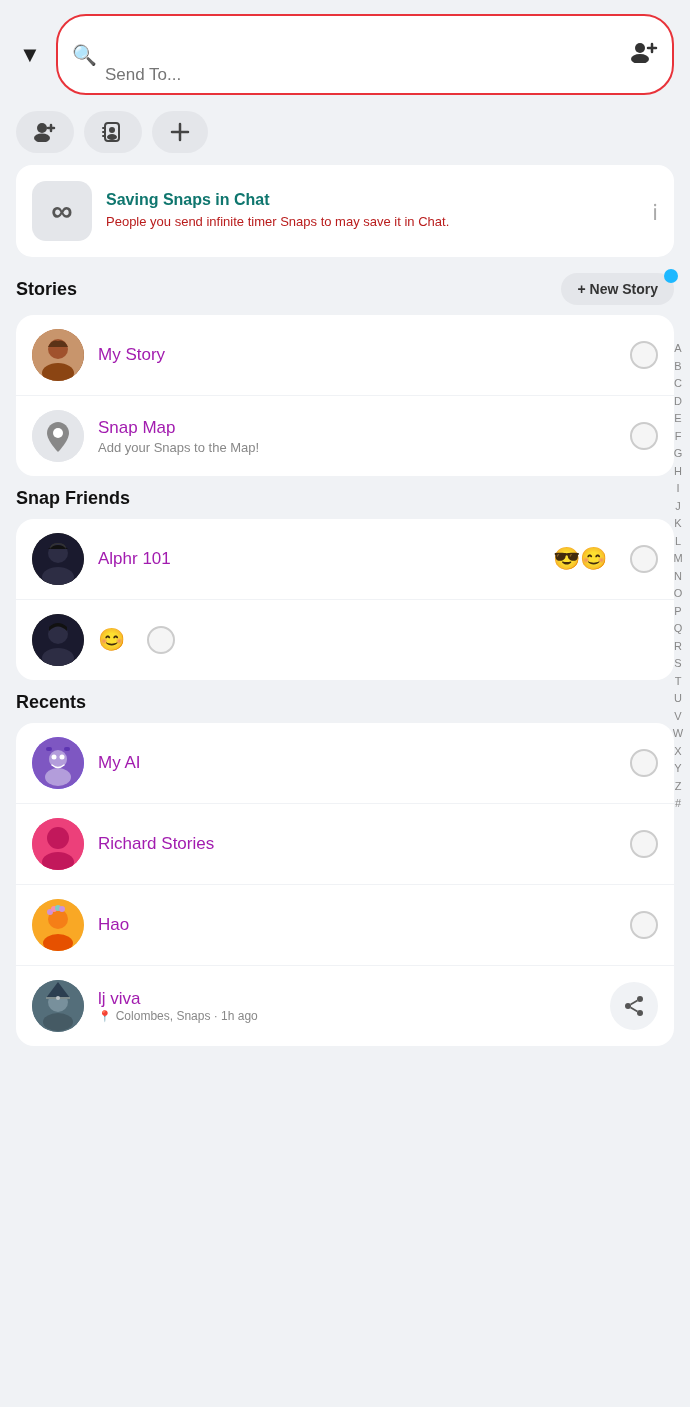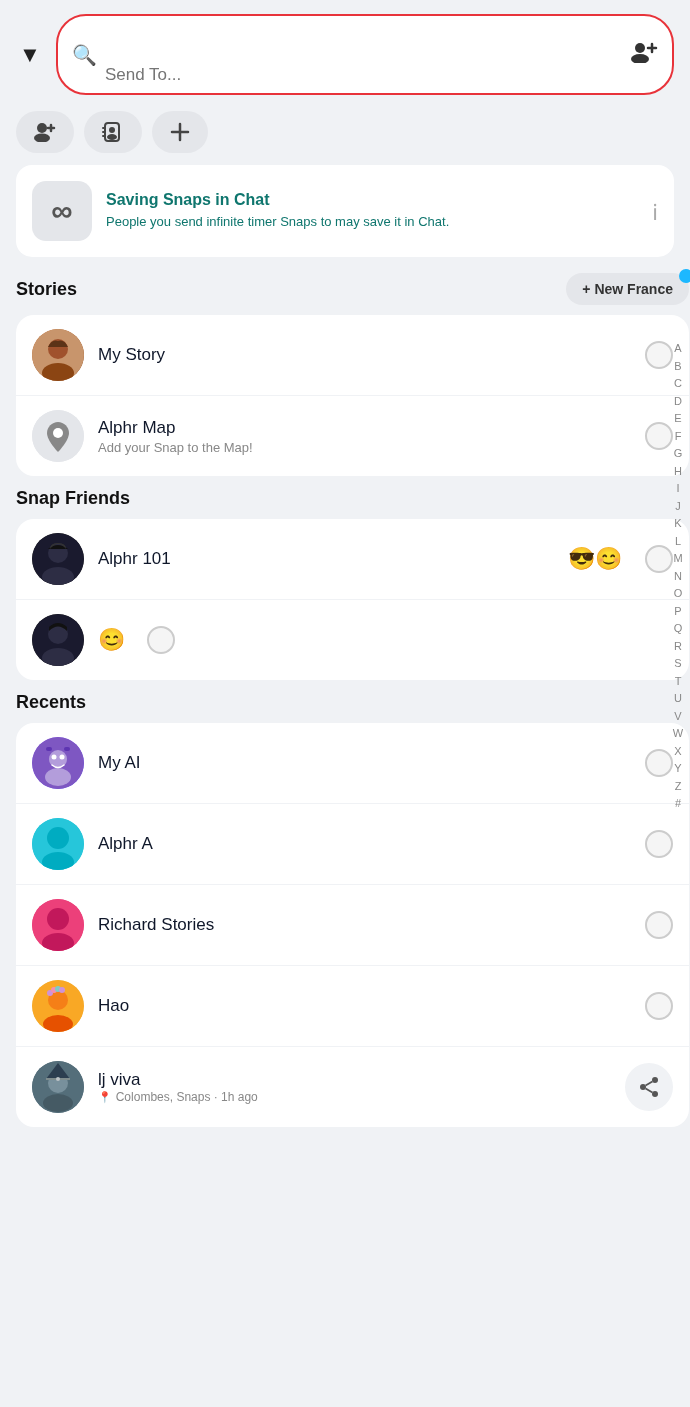--- a/index.html
+++ b/index.html
@@ -101,21 +101,21 @@
       flex: 1;
     }
     .notice-title {
       font-size: 16px;
       font-weight: 700;
       color: #0f766e;
       margin-bottom: 4px;
     }
     .notice-desc {
       font-size: 13px;
-      color: #0f766e;
+      color: #b91c1c;
       line-height: 1.4;
     }
     .notice-info {
       color: #aaa;
       font-size: 22px;
       cursor: pointer;
     }
 
     
     .alpha-sidebar {
@@ -131,21 +131,21 @@
       font-size: 11px;
       color: #888;
       text-align: center;
       width: 16px;
       cursor: pointer;
       line-height: 1.5;
     }
 
     
     .section {
-      padding: 0 1px 12px 16px;
+      padding: 0 16px 12px 16px;
     }
     .section-header {
       display: flex;
       align-items: center;
       justify-content: space-between;
       margin-bottom: 10px;
     }
     .section-title {
       font-size: 18px;
       font-weight: 800;
@@ -206,21 +206,21 @@
     .avatar svg, .avatar img {
       width: 100%;
       height: 100%;
     }
     .item-info {
       flex: 1;
     }
     .item-name {
       font-size: 17px;
       font-weight: 500;
-      color: #0f172a;
+      color: #a21caf;
     }
     .item-sub {
       font-size: 13px;
       color: #888;
       margin-top: 2px;
     }
     .item-emojis {
       font-size: 22px;
       margin-right: 8px;
     }
@@ -343,21 +343,21 @@
   <span class="alpha-letter">X</span>
   <span class="alpha-letter">Y</span>
   <span class="alpha-letter">Z</span>
   <span class="alpha-letter">#</span>
 </div>
 
 <div class="section">
   <div class="section-header">
     <span class="section-title">Stories</span>
     <button class="new-story-btn">
-      <span>+ New France</span>
+      <span>+ New Story</span>
       <span class="new-story-dot"></span>
     </button>
   </div>
   <div class="card">
 
     <div class="list-item">
       <div class="avatar avatar-my-story">
         <svg viewBox="0 0 52 52" fill="none" xmlns="http://www.w3.org/2000/svg">
           <circle cx="26" cy="26" r="26" fill="#c8956c"></circle>
           <circle cx="26" cy="20" r="10" fill="#a0522d"></circle>
@@ -373,22 +373,22 @@
 
     <div class="list-item">
       <div class="avatar avatar-snap-map">
         <svg viewBox="0 0 52 52" fill="none" xmlns="http://www.w3.org/2000/svg">
           <circle cx="26" cy="26" r="26" fill="#e4e6ea"></circle>
           <path d="M26 12C20 12 15 17 15 23C15 31 26 42 26 42C26 42 37 31 37 23C37 17 32 12 26 12Z" fill="#888"></path>
           <circle cx="26" cy="23" r="5" fill="#fff"></circle>
         </svg>
       </div>
       <div class="item-info">
-        <div class="item-name">Alphr Map</div>
-        <div class="item-sub">Add your Snap to the Map!</div>
+        <div class="item-name">Snap Map</div>
+        <div class="item-sub">Add your Snaps to the Map!</div>
       </div>
       <div class="radio-circle"></div>
     </div>
   </div>
 </div>
 
 <div class="section">
   <div class="section-header">
     <span class="section-title">Snap Friends</span>
   </div>
@@ -444,33 +444,20 @@
           <rect x="14" y="10" width="6" height="4" rx="2" fill="#5e35b1"></rect>
           <rect x="32" y="10" width="6" height="4" rx="2" fill="#5e35b1"></rect>
         </svg>
       </div>
       <div class="item-info">
         <div class="item-name">My AI</div>
       </div>
       <div class="radio-circle"></div>
     </div>
 
-    <div class="list-item">
-      <div class="avatar" style="background:#26c6da;">
-        <svg viewBox="0 0 52 52" fill="none">
-          <circle cx="26" cy="26" r="26" fill="#26c6da"></circle>
-          <circle cx="26" cy="20" r="11" fill="#00acc1"></circle>
-          <ellipse cx="26" cy="44" rx="16" ry="10" fill="#00acc1"></ellipse>
-        </svg>
-      </div>
-      <div class="item-info">
-        <div class="item-name">Alphr A</div>
-      </div>
-      <div class="radio-circle"></div>
-    </div>
 
     <div class="list-item">
       <div class="avatar" style="background:#ec407a;">
         <svg viewBox="0 0 52 52" fill="none">
           <circle cx="26" cy="26" r="26" fill="#ec407a"></circle>
           <circle cx="26" cy="20" r="11" fill="#c2185b"></circle>
           <ellipse cx="26" cy="44" rx="16" ry="10" fill="#c2185b"></ellipse>
         </svg>
       </div>
       <div class="item-info">

